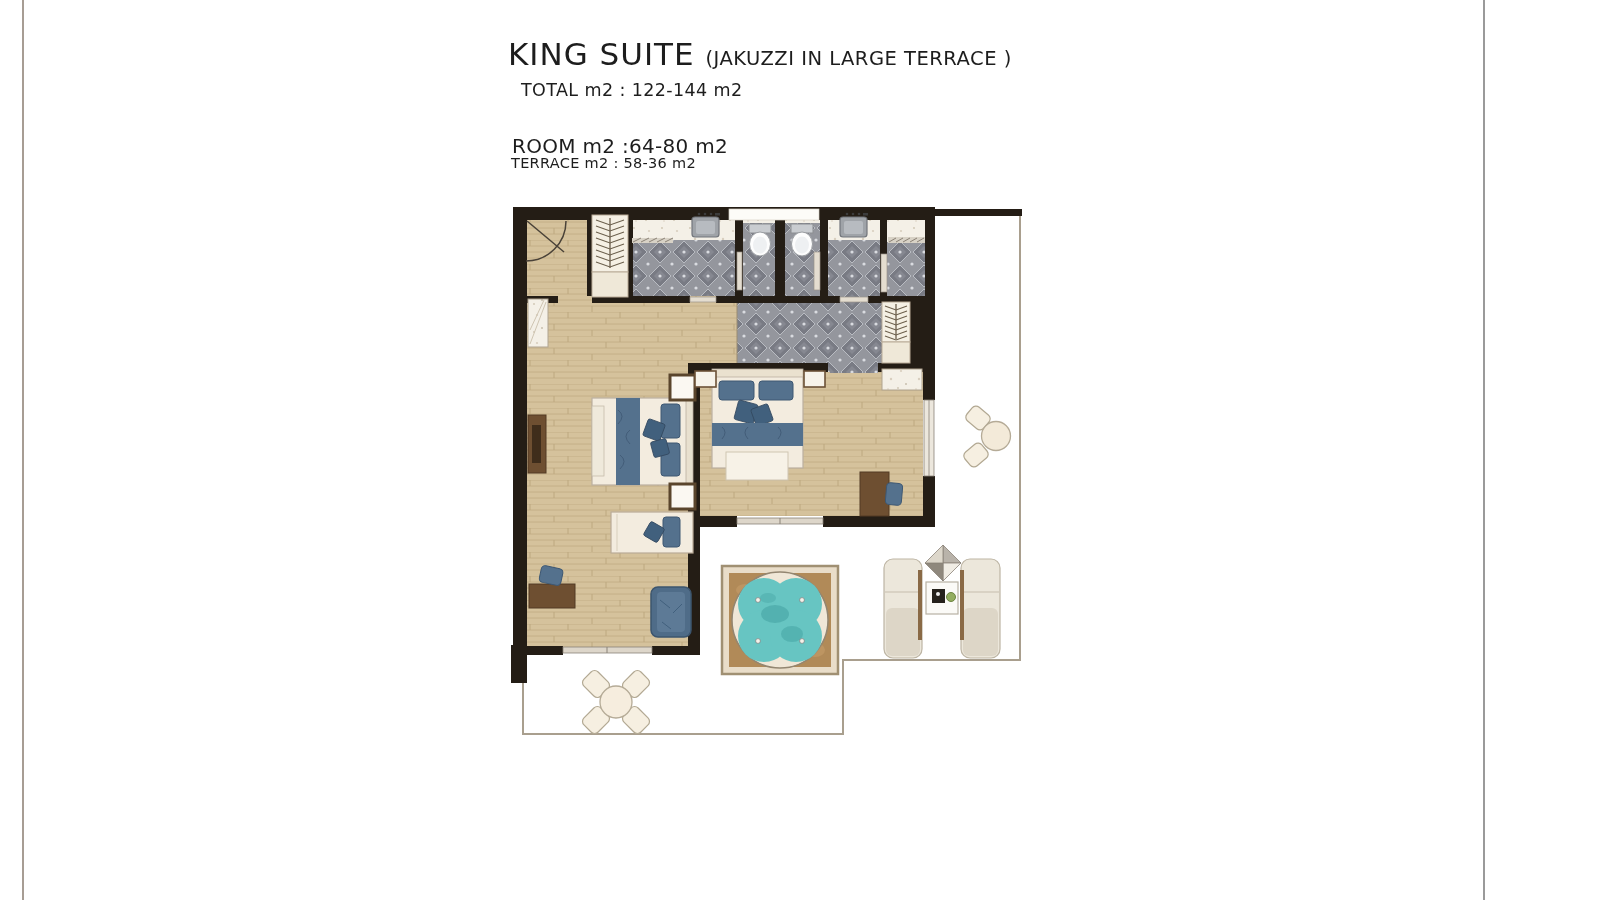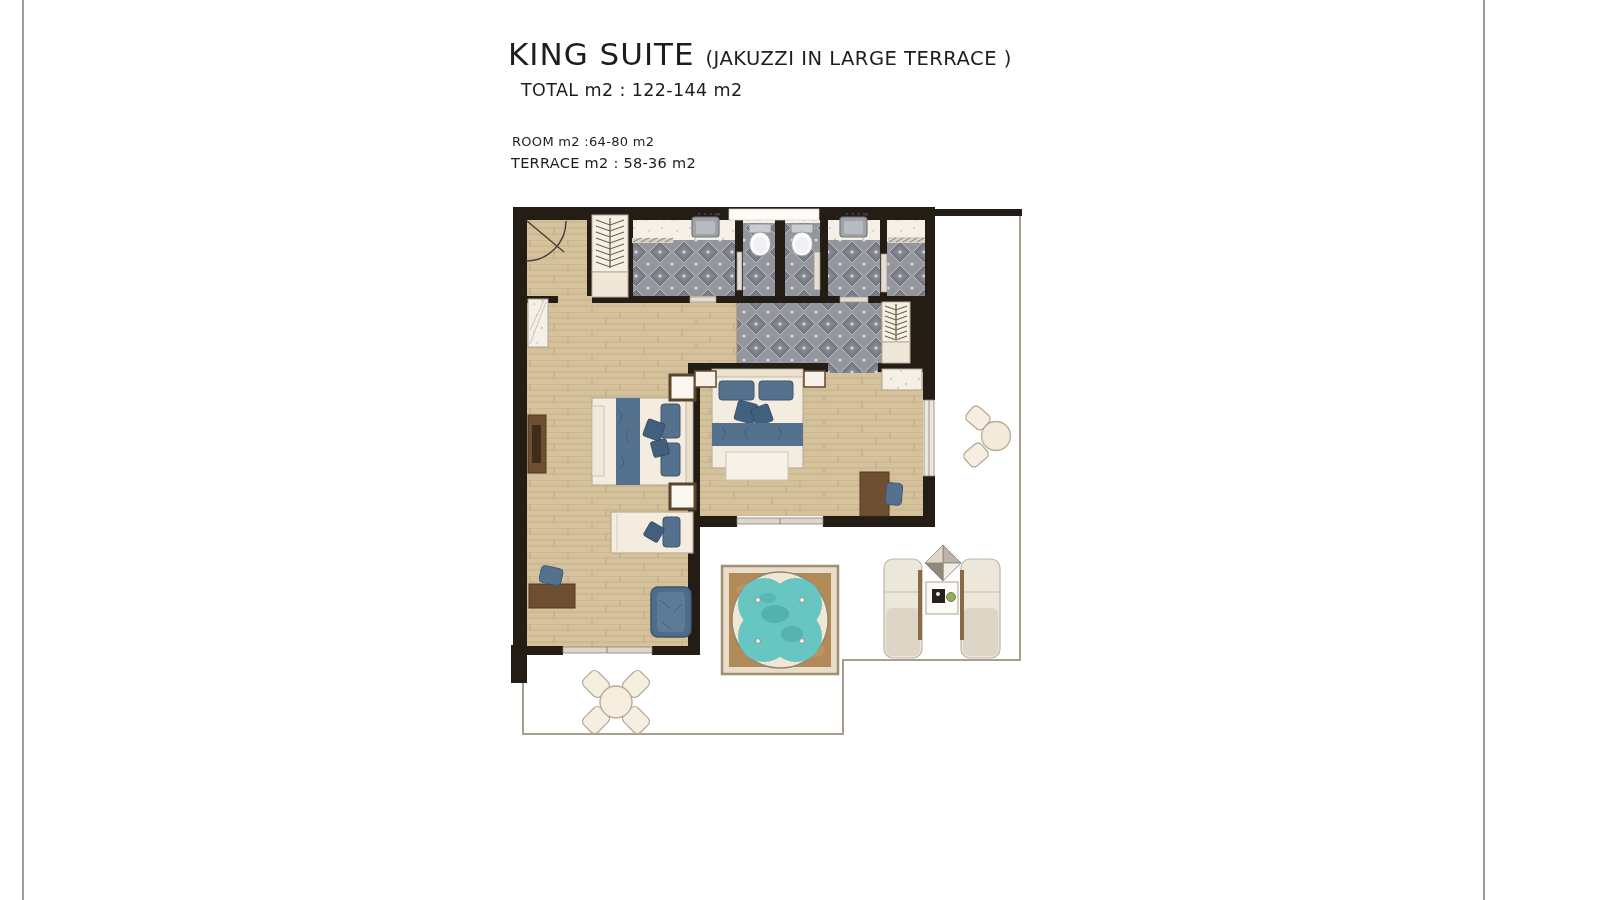--- a/index.html
+++ b/index.html
@@ -5,21 +5,21 @@
   html,body{margin:0;padding:0;background:#ffffff;}
   body{width:1600px;height:900px;position:relative;overflow:hidden;
        font-family:"DejaVu Sans","Liberation Sans",sans-serif;color:#1d1d1d;}
   .page-rule{position:absolute;top:0;bottom:0;width:2px;}
   #rule-left{left:22px;background:var(--rule-left,#a79d94);}
   #rule-right{left:1483px;background:var(--rule-right,#9a9a9a);}
   .hdr{position:absolute;white-space:nowrap;}
   #title{left:508px;top:36px;font-size:31px;letter-spacing:1px;}
   #title .note{font-size:19.5px;letter-spacing:.5px;}
   #total{left:514px;top:80px;font-size:17.5px;letter-spacing:.4px;margin-left:7px;}
-  #room{left:512px;top:134px;font-size:13px;letter-spacing:.3px;}
+  #room{left:512px;top:134px;font-size:20px;letter-spacing:.3px;}
   #terr{left:511px;top:155px;font-size:14.5px;letter-spacing:.3px;}
   #plan{position:absolute;left:500px;top:195px;width:540px;height:560px;}
 </style>
 </head>
 <body>
 
 <div class="page-rule" id="rule-left"></div>
 <div class="page-rule" id="rule-right"></div>
 
 <div class="hdr" id="title">

